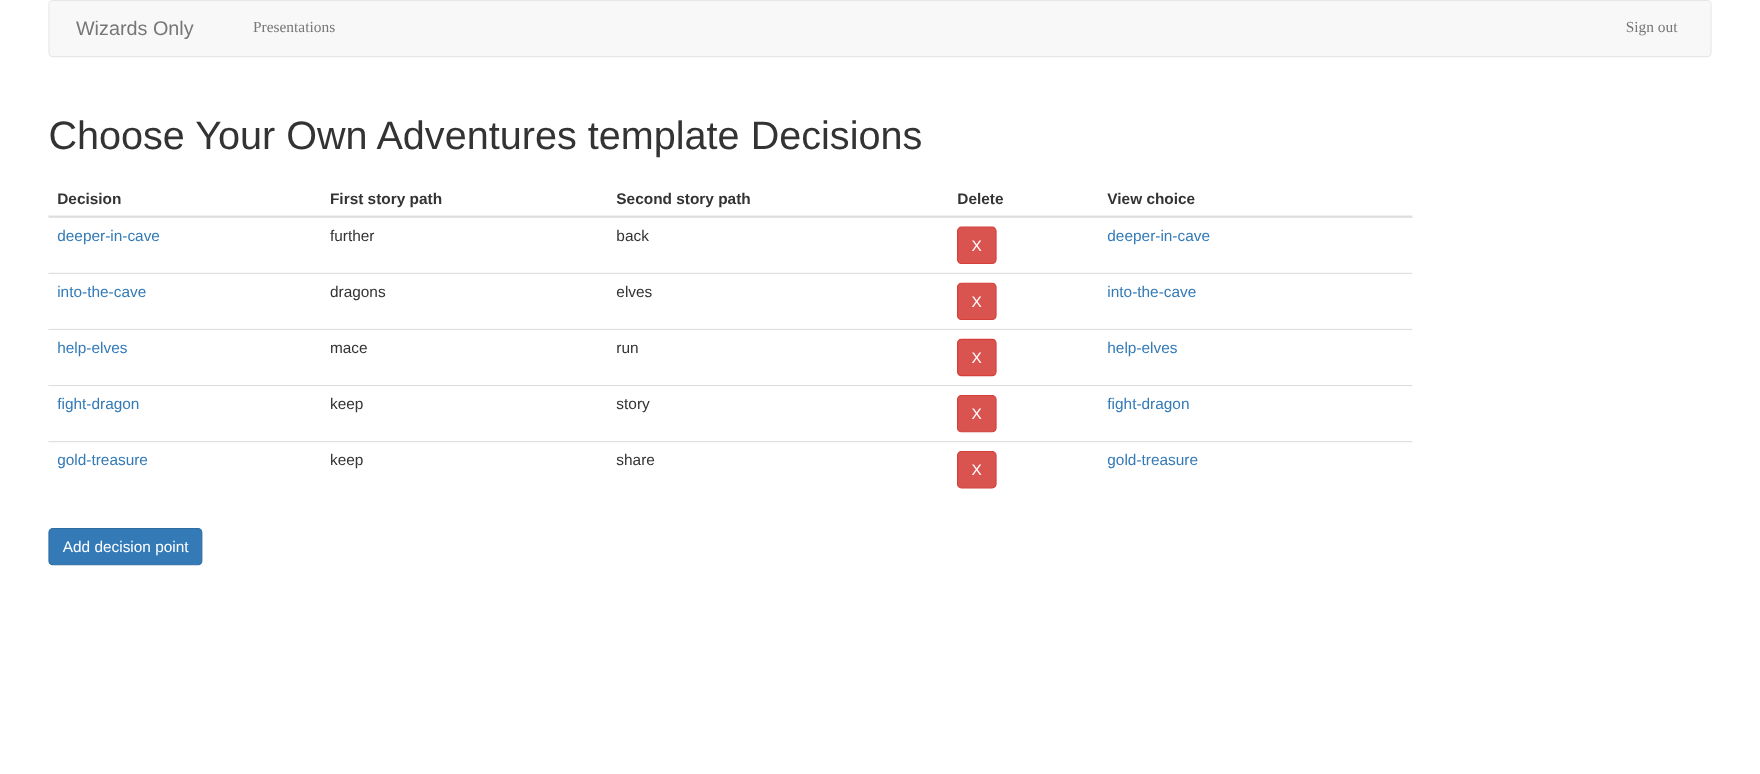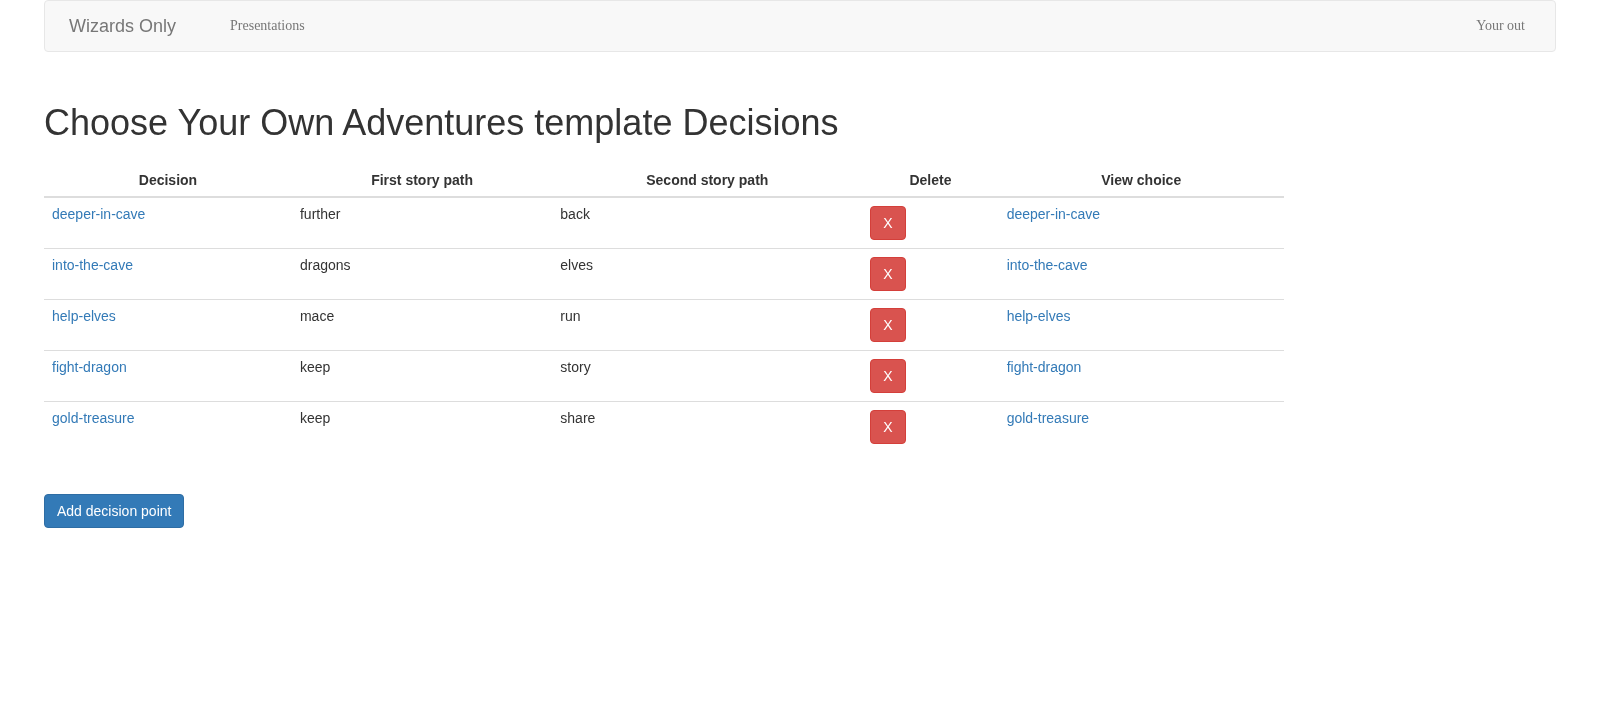--- a/index.html
+++ b/index.html
@@ -57,21 +57,21 @@
       color: #333;
       margin-bottom: 20px;
       margin-top: 20px;
     }
     table {
       width: 82%;
       border-collapse: collapse;
       margin-bottom: 20px;
     }
     th {
-      text-align: center;
+      text-align: left;
       font-weight: 700;
       font-size: 14px;
       color: #333;
       padding: 8px;
       border-bottom: 2px solid #ddd;
       vertical-align: bottom;
     }
     td {
       padding: 8px;
       border-top: 1px solid #ddd;
@@ -95,38 +95,38 @@
       text-decoration: none;
       color: #fff;
     }
     .btn-danger {
       background: #d9534f;
       border-color: #d43f3a;
     }
     .btn-primary {
       background: #337ab7;
       border-color: #2e6da4;
-      margin-top: 22px;
+      margin-top: 8px;
     }
     .col-decision { width: 20%; }
     .col-first { width: 21%; }
     .col-second { width: 25%; }
     .col-delete { width: 11%; }
     .col-view { width: 23%; }
   </style>
 </head>
 <body>
 
 <nav class="navbar">
   <div class="navbar-left">
     <a href="#" class="navbar-brand">Wizards Only</a>
     <a href="#" class="navbar-link">Presentations</a>
   </div>
   <div class="navbar-right">
-    <a href="#" class="navbar-link">Your out</a>
+    <a href="#" class="navbar-link">Sign out</a>
   </div>
 </nav>
 
 <div class="container">
   <h1>Choose Your Own Adventures template Decisions</h1>
 
   <table>
     <thead>
       <tr>
         <th class="col-decision">Decision</th>

